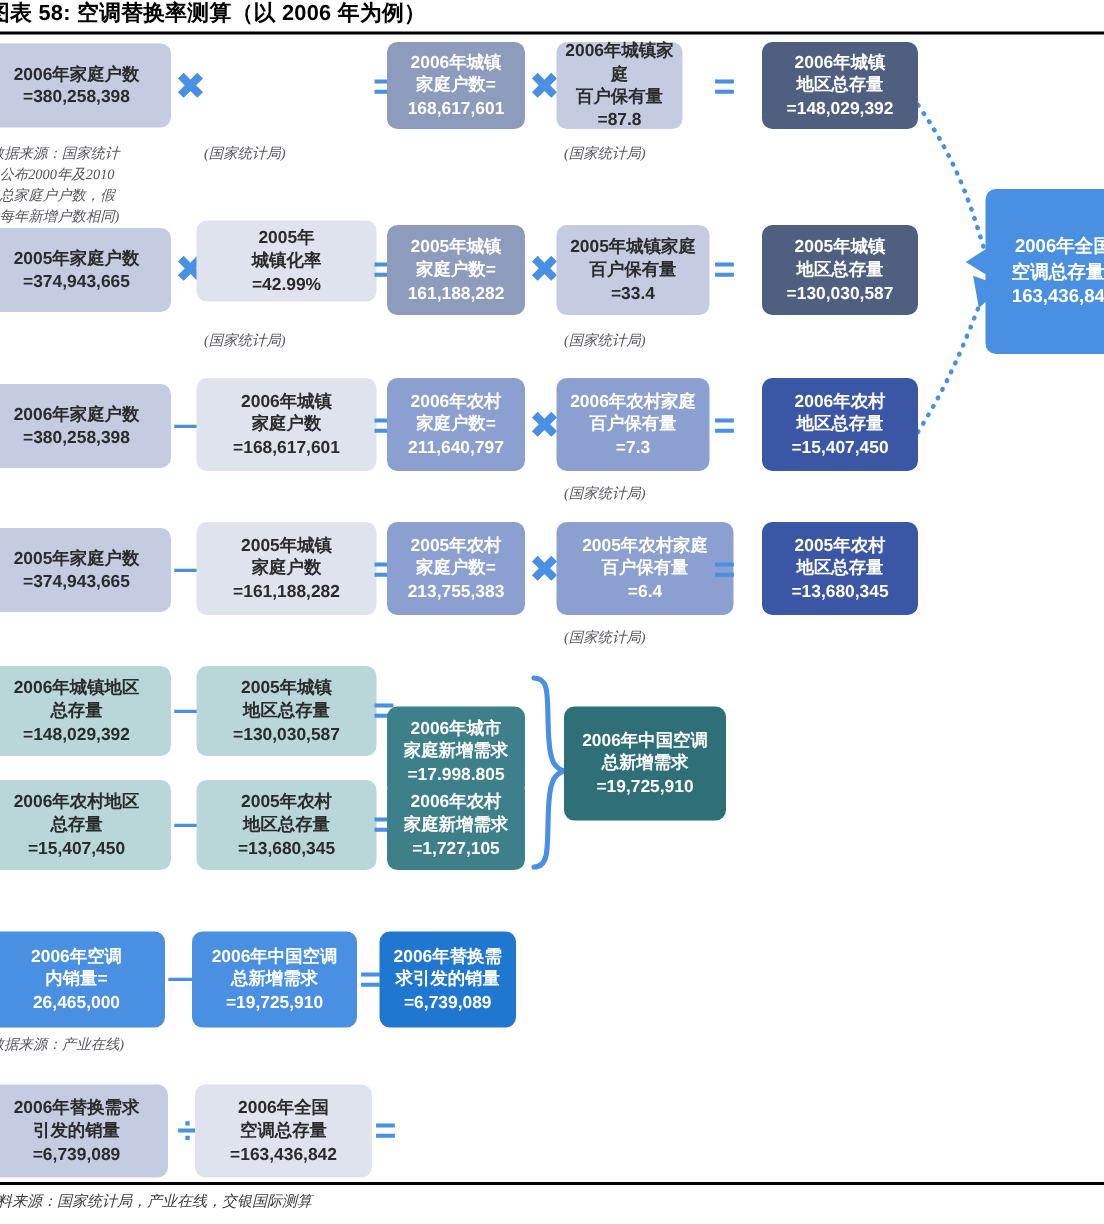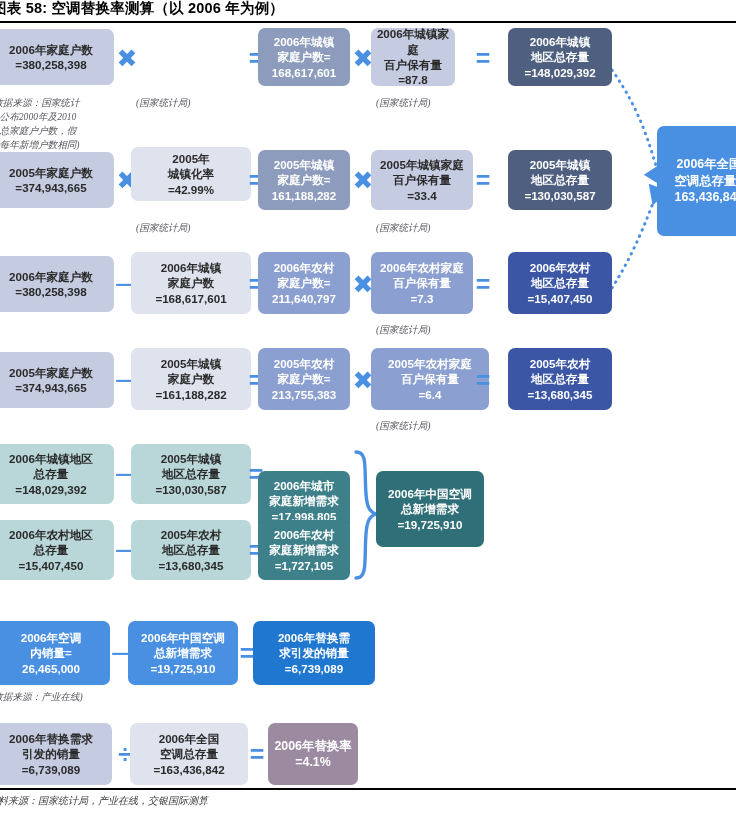--- a/index.html
+++ b/index.html
@@ -226,33 +226,31 @@
 =19,725,910</div>
 
   <div class="node n-blue" style="left:-8px;top:621px;width:118px;height:64px;">2006年空调
 内销量=
 26,465,000</div>
   <div class="op op-minus" style="left:110px;top:641px;width:26px;height:24px;">─</div>
   <div class="node n-blue" style="left:128px;top:621px;width:110px;height:64px;">2006年中国空调
 总新增需求
 =19,725,910</div>
   <div class="op op-eq" style="left:234px;top:641px;width:26px;height:24px;">=</div>
-  <div class="node n-blueD" style="left:253px;top:621px;width:122px;height:64px;text-align:center;">2006年替换需
+  <div class="node n-blueD" style="left:253px;top:621px;width:91px;height:64px;text-align:center;">2006年替换需
 求引发的销量
 =6,739,089</div>
 
   <div class="note" style="left:-10px;top:690px;width:140px;">(数据来源：产业在线)</div>
 
   <div class="node n-lilac" style="left:-10px;top:723px;width:122px;height:62px;">2006年替换需求
 引发的销量
 =6,739,089</div>
   <div class="op op-div" style="left:112px;top:742px;width:26px;height:24px;">÷</div>
   <div class="node n-lightgr" style="left:130px;top:723px;width:118px;height:62px;">2006年全国
 空调总存量
 =163,436,842</div>
   <div class="op op-eq" style="left:244px;top:742px;width:26px;height:24px;">=</div>
-  <div class="node n-mauve" style="left:268px;top:723px;width:90px;height:62px;font-size:12.4px;">2006年替换率
-=4.1%</div>
 
   <div class="footer-rule"></div>
   <div class="src-note" style="left:-12px;top:794px;">资料来源：国家统计局，产业在线，交银国际测算</div>
 
 </div>
 
 </body></html>

